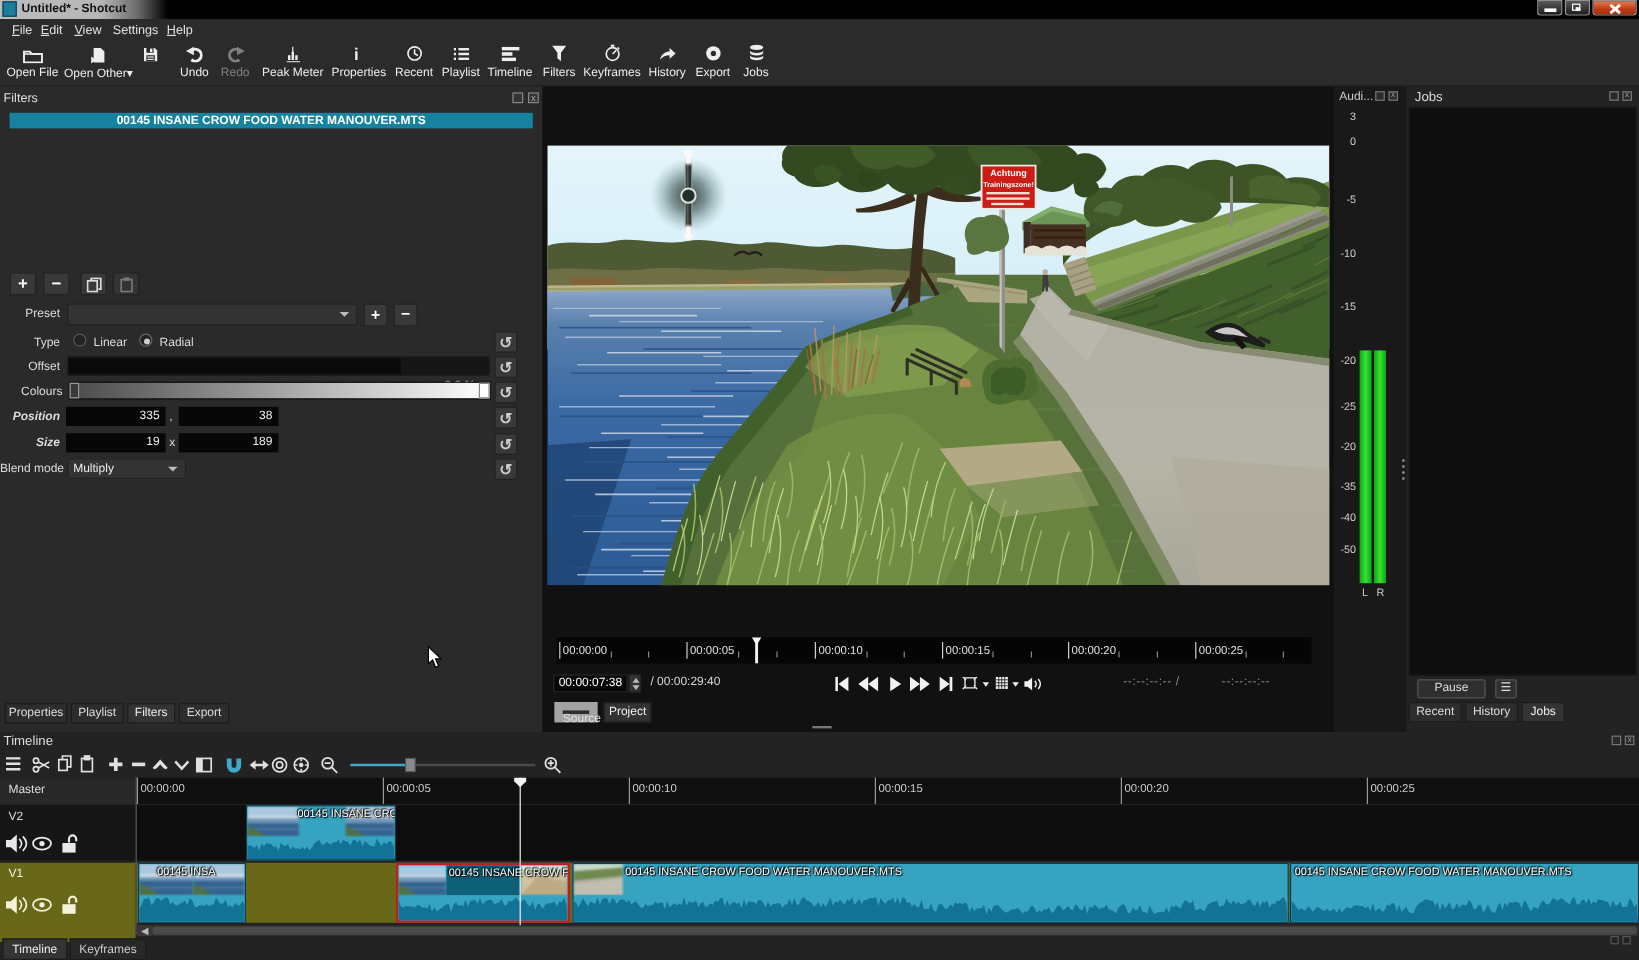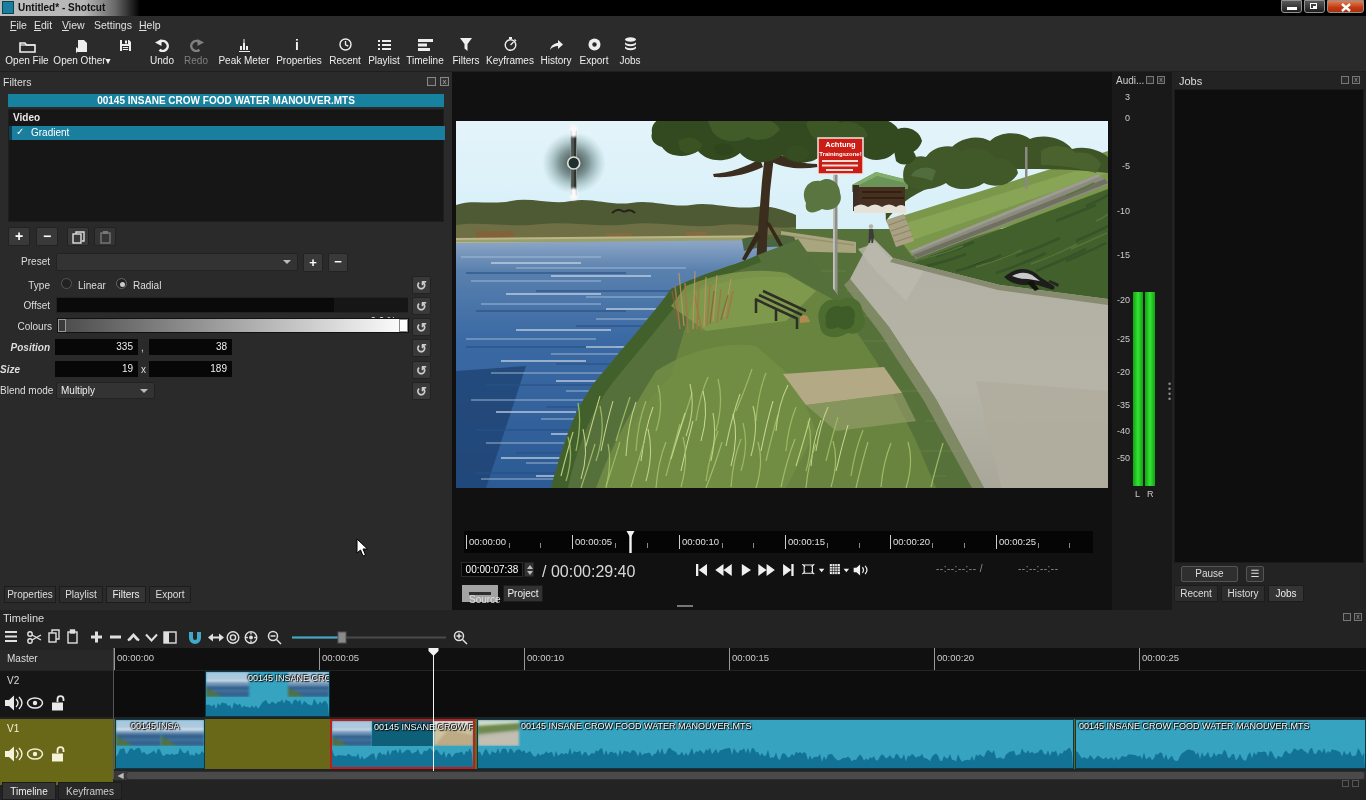--- a/index.html
+++ b/index.html
@@ -153,28 +153,20 @@
 </div>
 
 <div class="abs" style="left:0;top:72px;width:452px;height:538px;background:#2a2a2a;">
   <div class="abs" style="left:3px;top:4px;font-size:10.5px;color:#ddd;">Filters</div>
 
   <div class="abs" style="left:427px;top:5px;width:9px;height:9px;border:1px solid #888;background:#333;"></div>
   <div class="abs" style="left:440px;top:5px;width:9px;height:9px;border:1px solid #888;background:#333;color:#aaa;font-size:8px;line-height:7px;text-align:center;">x</div>
 
   <div class="abs" style="left:8px;top:22px;width:436px;height:13px;background:#1781a0;color:#fff;font-weight:bold;text-align:center;font-size:10px;line-height:13px;">00145 INSANE CROW FOOD WATER MANOUVER.MTS</div>
 
-  <div class="abs" style="left:8px;top:37px;width:436px;height:113px;background:#161616;border:1px solid #1e1e1e;">
-    <div class="abs" style="left:4px;top:2px;font-weight:bold;color:#e8e8e8;">Video</div>
-    <div class="abs" style="left:0px;top:16px;width:436px;height:14px;background:#1a7f9e;">
-      <span class="abs" style="left:0;top:0;width:3px;height:14px;background:#0d4050;"></span>
-      <span class="abs" style="left:7px;top:0px;color:#fff;">✓</span>
-      <span class="abs" style="left:22px;top:1px;color:#fff;">Gradient</span>
-    </div>
-  </div>
 
   <div id="fbtns" class="abs" style="left:0;top:155px;width:452px;height:20px;">
     <div class="abs" style="left:8px;top:0;width:22px;height:19px;background:#393939;border:1px solid #222;border-radius:2px;color:#fff;font-weight:bold;text-align:center;line-height:17px;font-size:14px;">+</div>
     <div class="abs" style="left:36px;top:0;width:22px;height:19px;background:#393939;border:1px solid #222;border-radius:2px;color:#fff;font-weight:bold;text-align:center;line-height:16px;font-size:14px;">−</div>
     <div class="abs" style="left:67px;top:0;width:22px;height:19px;background:#393939;border:1px solid #222;border-radius:2px;">
       <svg style="position:absolute;left:4px;top:3px;" width="13" height="13" viewBox="0 0 13 13">
             <rect x="1" y="3" width="8" height="9" fill="none" stroke="#ddd" stroke-width="1.4"></rect>
             <path d="M4 3 V1 h8 v9 h-2" fill="none" stroke="#ddd" stroke-width="1.4"></path>
           </svg>
     </div>
@@ -213,21 +205,21 @@
       <span class="abs" style="right:0px;top:0px;width:9px;height:13px;background:#fff;border:1px solid #888;"></span>
     </div>
     <span class="abs" style="left:0px;top:270px;width:50px;text-align:right;font-weight:bold;font-style:italic;">Position</span>
     <div class="abs" style="left:55px;top:267px;width:83px;height:16px;background:#070707;">
           <span class="abs" style="right:5px;top:2px;color:#eee;">335</span>
         </div>
     <span class="abs" style="left:141px;top:270px;">,</span>
     <div class="abs" style="left:149px;top:267px;width:83px;height:16px;background:#070707;">
           <span class="abs" style="right:5px;top:2px;color:#eee;margin-left:20px;">38</span>
         </div>
-    <span class="abs" style="left:0px;top:292px;width:50px;font-weight:bold;font-style:italic;">Size</span>
+    <span class="abs" style="left:0px;top:292px;width:50px;text-align:right;font-weight:bold;font-style:italic;">Size</span>
     <div class="abs" style="left:55px;top:289px;width:83px;height:16px;background:#070707;">
           <span class="abs" style="right:5px;top:2px;color:#eee;">19</span>
         </div>
     <span class="abs" style="left:141px;top:292px;">x</span>
     <div class="abs" style="left:149px;top:289px;width:83px;height:16px;background:#070707;">
           <span class="abs" style="right:5px;top:2px;color:#eee;">189</span>
         </div>
     <span class="abs" style="left:0px;top:313px;width:52px;text-align:right;white-space:nowrap;font-size:10px;">Blend mode</span>
     <div class="abs" style="left:56px;top:310px;width:99px;height:17px;background:#333;border:1px solid #222;border-radius:2px;">
       <span class="abs" style="left:4px;top:2px;color:#eee;">Multiply</span>
@@ -462,21 +454,21 @@
           <rect x="165.3" y="4" width="2.4" height="18" fill="#f2f2f2"></rect>
     </svg>
   </div>
 
   <div id="transport" class="abs" style="left:0;top:486px;width:660px;height:22px;">
     <div class="abs" style="left:9px;top:4px;width:62px;height:15px;background:#060606;border:1px solid #2a2a2a;color:#fff;font-size:10px;line-height:14px;text-align:center;">00:00:07:38</div>
     <div class="abs" style="left:72px;top:4px;width:10px;height:15px;background:#333;border:1px solid #222;">
       <span class="abs" style="left:2px;top:2px;width:0;height:0;border-left:3px solid transparent;border-right:3px solid transparent;border-bottom:4px solid #bbb;"></span>
       <span class="abs" style="left:2px;top:8px;width:0;height:0;border-left:3px solid transparent;border-right:3px solid transparent;border-top:4px solid #bbb;"></span>
     </div>
-    <div class="abs" style="left:90px;top:5px;color:#d8d8d8;font-size:16px;">/ 00:00:29:40</div>
+    <div class="abs" style="left:90px;top:5px;color:#d8d8d8;font-size:10px;">/ 00:00:29:40</div>
     <svg class="abs" style="left:244px;top:6px;" width="176" height="12" viewBox="0 0 192 13">
       <g fill="#f0f0f0">
         <path d="M0,0 h2.5 v13 h-2.5 z M12,0 L12,13 L3,6.5 Z"></path>
         <path d="M30,6.5 L39,0 V13 Z M21,6.5 L30,0 V13 Z"></path>
         <path d="M50,0 L60,6.5 L50,13 Z"></path>
         <path d="M68,0 L77,6.5 L68,13 Z M77,0 L86,6.5 L77,13 Z"></path>
         <path d="M95,0 L104,6.5 L95,13 Z M104,0 h2.5 v13 h-2.5 z"></path>
         <path d="M118,1 h9 v9 h-9 z M116,0 l3,3 M129,0 l-3,3 M116,11 l3,-3 M129,11 l-3,-3" stroke="#f0f0f0" stroke-width="1.2" fill="none"></path>
         <path d="M134,5 l6,0 -3,4 z"></path>
         <g>

